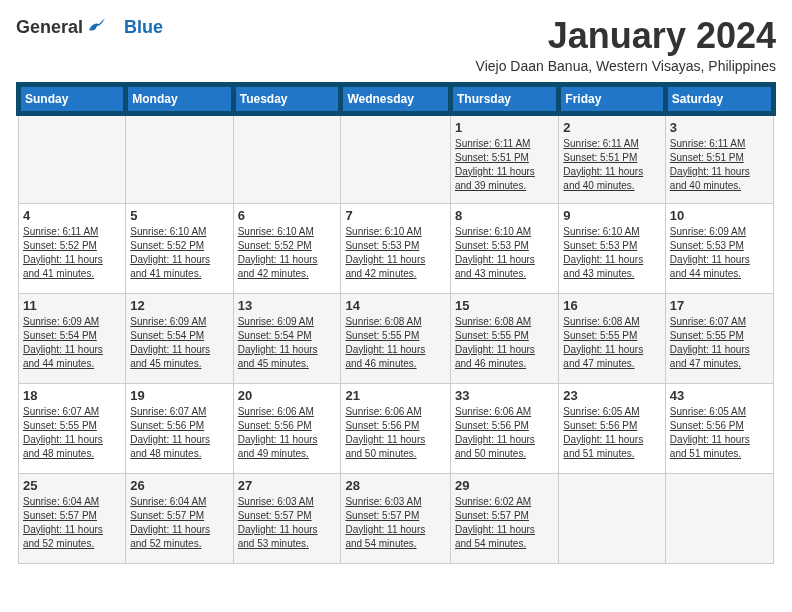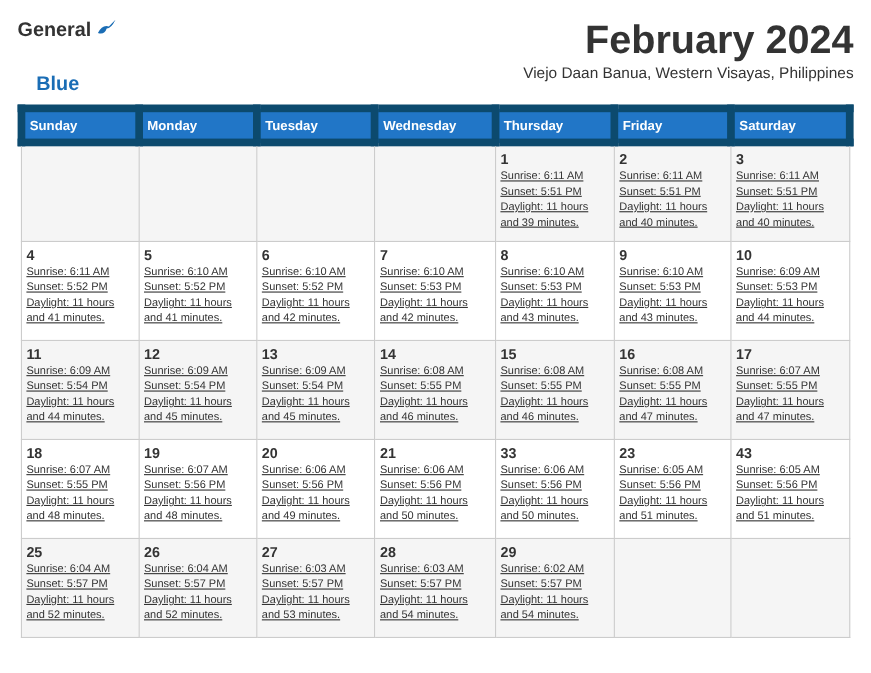--- a/index.html
+++ b/index.html
@@ -11,23 +11,22 @@
       padding: 16px;
     }
     .header {
       display: flex;
       align-items: flex-start;
       justify-content: space-between;
       margin-bottom: 4px;
     }
     .logo {
       display: flex;
-      flex-direction: column;
-      align-items: flex-start;
-      gap: 28px;
+      flex-direction: row;
+      align-items: flex-end;
     }
     .logo-text {
       display: flex;
       align-items: center;
       gap: 0;
     }
     .logo-general {
       font-size: 18px;
       font-weight: bold;
       color: #333;
@@ -63,21 +62,21 @@
       border-collapse: collapse;
       margin-top: 8px;
     }
     .calendar thead th {
       background-color: #2176c7;
       color: #fff;
       font-size: 12px;
       font-weight: bold;
       padding: 5px 4px;
       text-align: left;
-      border: 7px solid #0c4a6e;
+      border: 5px solid #0c4a6e;
     }
     .calendar tbody td {
       border: 1px solid #ccc;
       vertical-align: top;
       padding: 4px 4px;
       font-size: 10px;
       color: #333;
       width: 113px;
       height: 90px;
     }
@@ -111,21 +110,21 @@
   <div class="logo">
     <div class="logo-text">
       <span class="logo-general">General</span>
       <svg class="logo-bird" viewBox="0 0 22 22" xmlns="http://www.w3.org/2000/svg">
         <path d="M4 14 Q8 6 14 8 Q18 4 20 2 Q16 10 12 10 Q10 16 4 14Z" fill="#1a6db5"></path>
       </svg>
     </div>
     <span class="logo-blue">Blue</span>
   </div>
   <div class="title-area">
-    <div class="month-title">February 2024</div>
+    <div class="month-title">January 2024</div>
     <div class="subtitle">Viejo Daan Banua, Western Visayas, Philippines</div>
   </div>
 </div>
 
 <table class="calendar">
   <thead>
     <tr>
     <th>Sunday</th>
         <th>Monday</th>
         <th>Tuesday</th>

